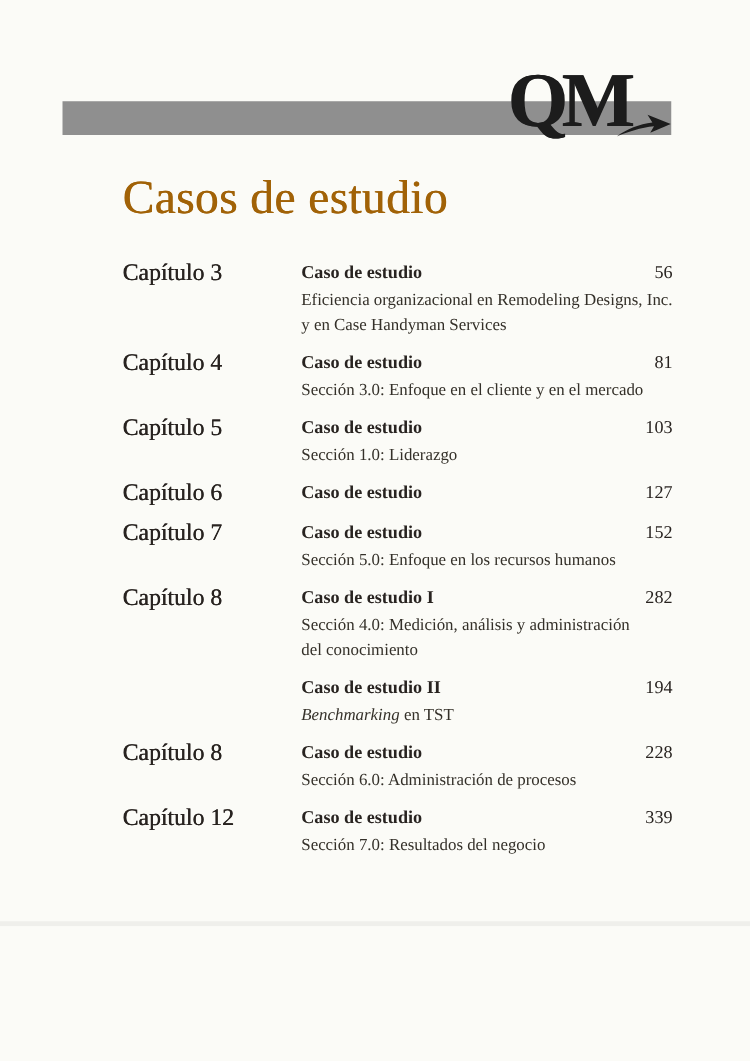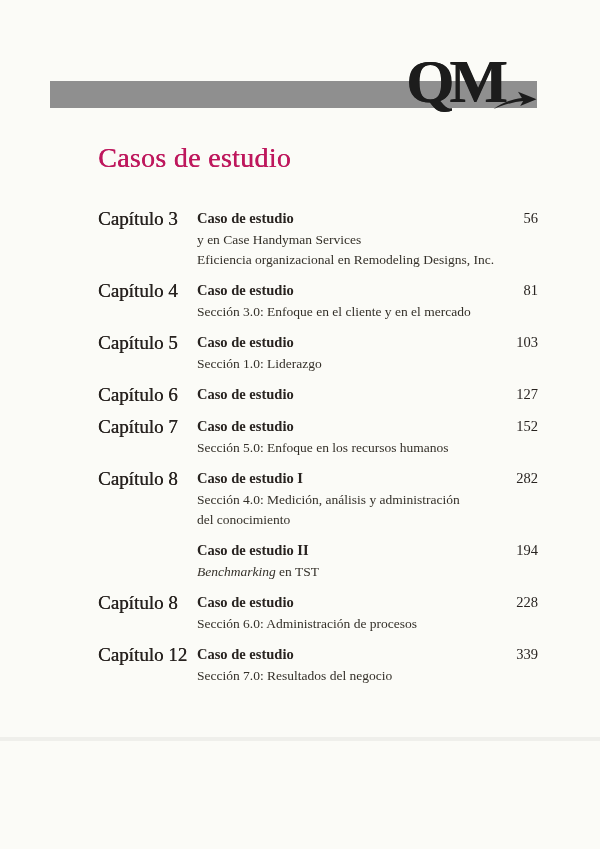--- a/index.html
+++ b/index.html
@@ -43,31 +43,32 @@
     width: 46px; height: 19px;
   }
   
   .content {
     position: absolute;
     left: 98px; top: 138px;
     width: 440px;
   }
   h1.title {
     margin: 0 0 30px 0;
-    font-size: 28px;
+    font-size: 38px;
     font-weight: normal;
     line-height: 40px;
     letter-spacing: 0.3px;
-    color: #be185d;
+    color: #a16207;
     text-shadow: 0.4px 0 0 currentColor;
   }
   .entry {
     display: grid;
     grid-template-columns: 99px 1fr 48px;
     margin-bottom: 11px;
+    gap: 44px;
   }
   .chapter {
     font-size: 19px;
     line-height: 21px;
     color: #282320;
     text-shadow: 0.3px 0 0 currentColor;
     white-space: nowrap;
   }
   .entry-body { min-width: 0; }
   .case {
@@ -113,22 +114,22 @@
   </div>
 
   <div class="content">
     <h1 class="title">Casos de estudio</h1>
 
     <main>
   <section class="entry">
     <div class="chapter">Capítulo 3</div>
     <div class="entry-body">
       <div class="case">Caso de estudio</div>
-    <div class="desc"><span>y en Case Handyman Services</span></div>
-            <div class="desc"><span>Eficiencia organizacional en Remodeling Designs, Inc.</span></div>
+    <div class="desc"><span>Eficiencia organizacional en Remodeling Designs, Inc.</span></div>
+            <div class="desc"><span>y en Case Handyman Services</span></div>
           </div>
     <div class="pagenum">56</div>
   </section>
 
   <section class="entry">
     <div class="chapter">Capítulo 4</div>
     <div class="entry-body">
       <div class="case">Caso de estudio</div>
     <div class="desc"><span>Sección 3.0: Enfoque en el cliente y en el mercado</span></div>
           </div>

